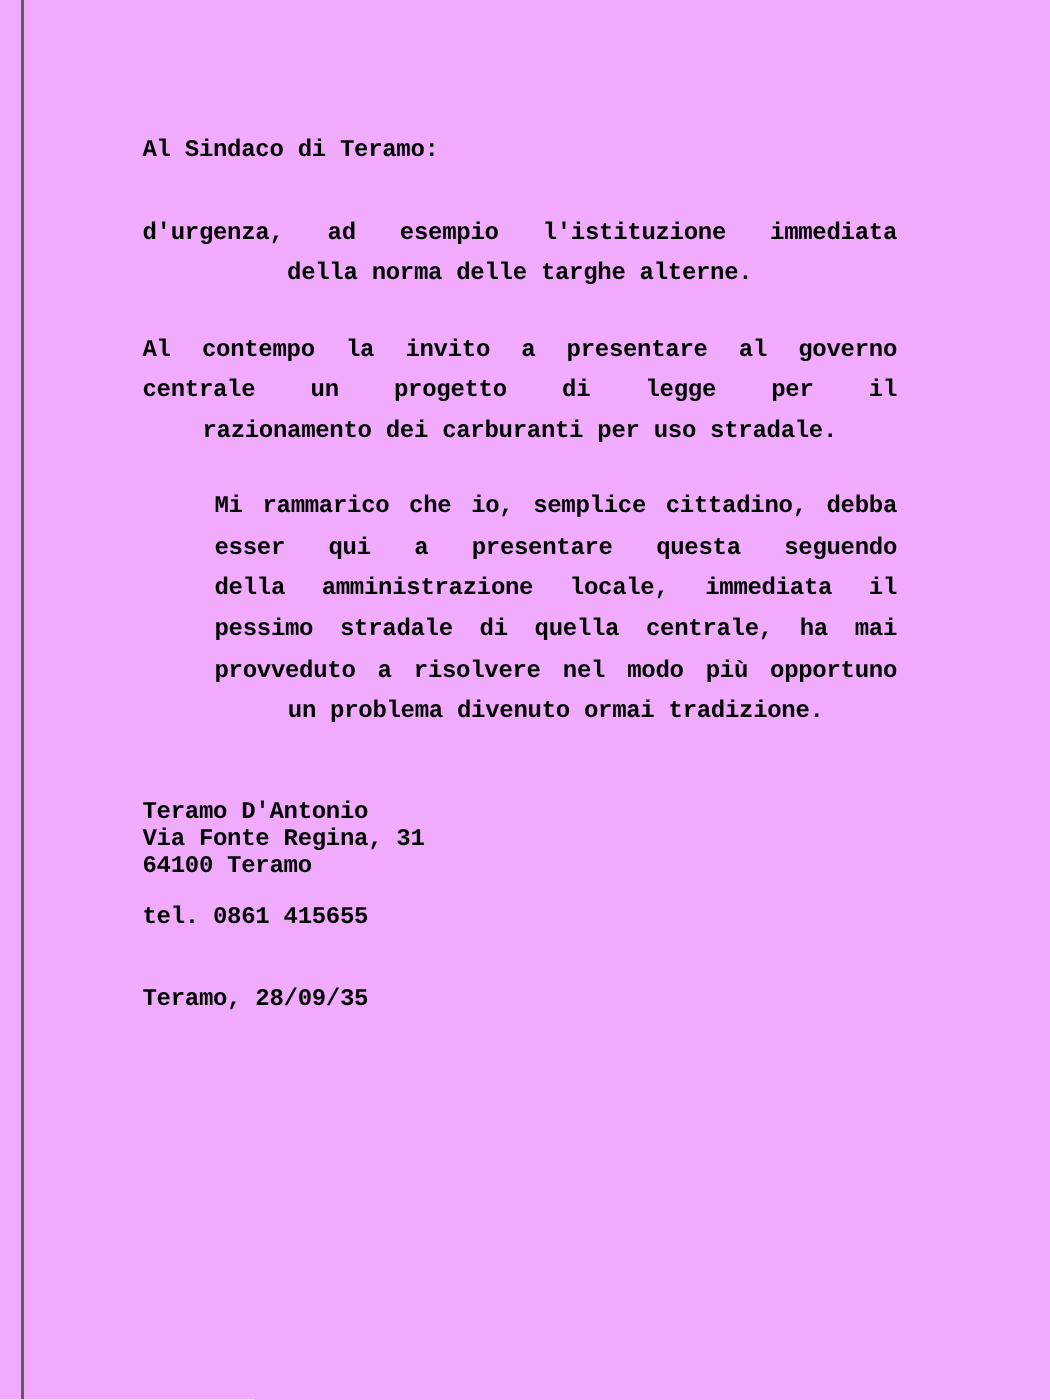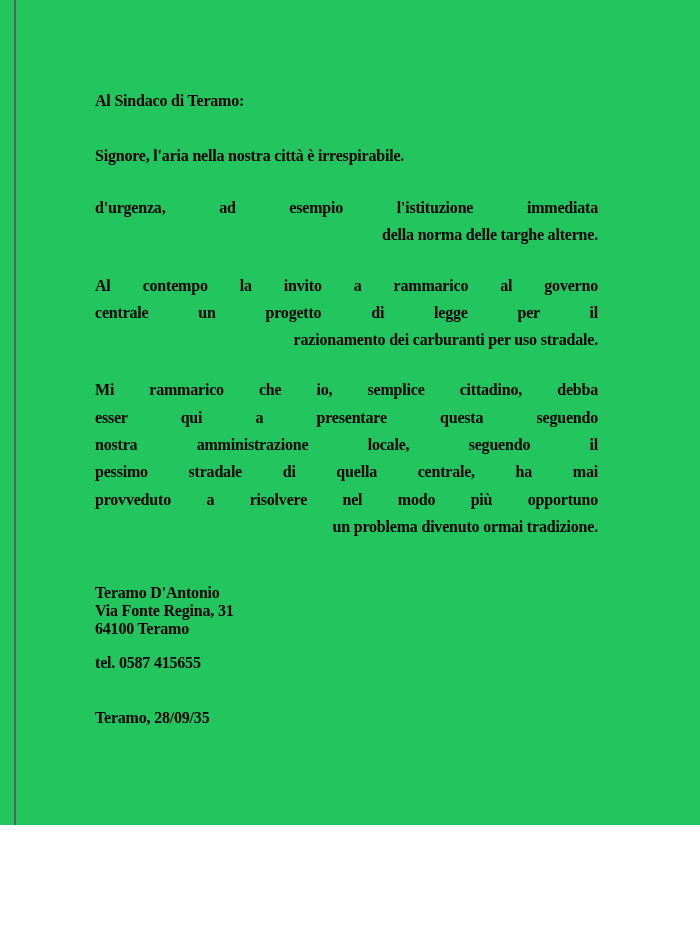--- a/index.html
+++ b/index.html
@@ -3,24 +3,24 @@
 <meta charset="utf-8">
 <style>
   html, body {
     margin: 0;
     padding: 0;
     background: #ffffff;
   }
   .page {
     position: relative;
     width: 700px;
-    height: 825px;
-    background: #22c55e;
+    height: 933px;
+    background: #f0abfc;
     overflow: hidden;
-    font-family: Liberation Serif, serif;
+    font-family: Liberation Mono, monospace;
     font-weight: bold;
     color: #000000;
   }
   .edge-line {
     position: absolute;
     left: 14px;
     top: 0;
     width: 2px;
     height: 933px;
     background: #5f5f5f;
@@ -40,27 +40,28 @@
   .opening {
     line-height: 27px;
     margin: 0 0 25px 0;
   }
   .para {
     line-height: 27.3px;
     margin: 0 0 23px 0;
   }
   .para.last-para {
     margin-bottom: 44px;
+    margin-left: 48px;
   }
   .jline {
     text-align: justify;
     text-align-last: justify;
   }
   .lline {
-    text-align: right;
+    text-align: center;
   }
   .sig-block {
     line-height: 18px;
     margin: 0 0 16px 0;
   }
   .tel-line {
     line-height: 18px;
     margin: 0 0 37px 0;
   }
   .date-line {
@@ -71,46 +72,45 @@
 </head>
 <body>
 
 <div class="page">
   <div class="edge-line"></div>
 
   <div class="content">
 
     <div class="salutation">Al Sindaco di Teramo:</div>
 
-    <div class="opening">Signore, l'aria nella nostra città è irrespirabile.</div>
 
     <div class="para">
       <div class="jline">d'urgenza, ad esempio l'istituzione immediata</div>
       <div class="lline">della norma delle targhe alterne.</div>
     </div>
 
     <div class="para">
-      <div class="jline">Al contempo la invito a rammarico al governo</div>
+      <div class="jline">Al contempo la invito a presentare al governo</div>
       <div class="jline">centrale un progetto di legge per il</div>
       <div class="lline">razionamento dei carburanti per uso stradale.</div>
     </div>
 
     <div class="para last-para">
       <div class="jline">Mi rammarico che io, semplice cittadino, debba</div>
       <div class="jline">esser qui a presentare questa seguendo</div>
-      <div class="jline">nostra amministrazione locale, seguendo il</div>
+      <div class="jline">della amministrazione locale, immediata il</div>
       <div class="jline">pessimo stradale di quella centrale, ha mai</div>
       <div class="jline">provveduto a risolvere nel modo più opportuno</div>
       <div class="lline">un problema divenuto ormai tradizione.</div>
     </div>
 
     <div class="sig-block">
       <div>Teramo D'Antonio</div>
       <div>Via Fonte Regina, 31</div>
       <div>64100 Teramo</div>
     </div>
 
-    <div class="tel-line">tel. 0587 415655</div>
+    <div class="tel-line">tel. 0861 415655</div>
 
     <div class="date-line">Teramo, 28/09/35</div>
 
   </div>
 </div>
 
 </body></html>

